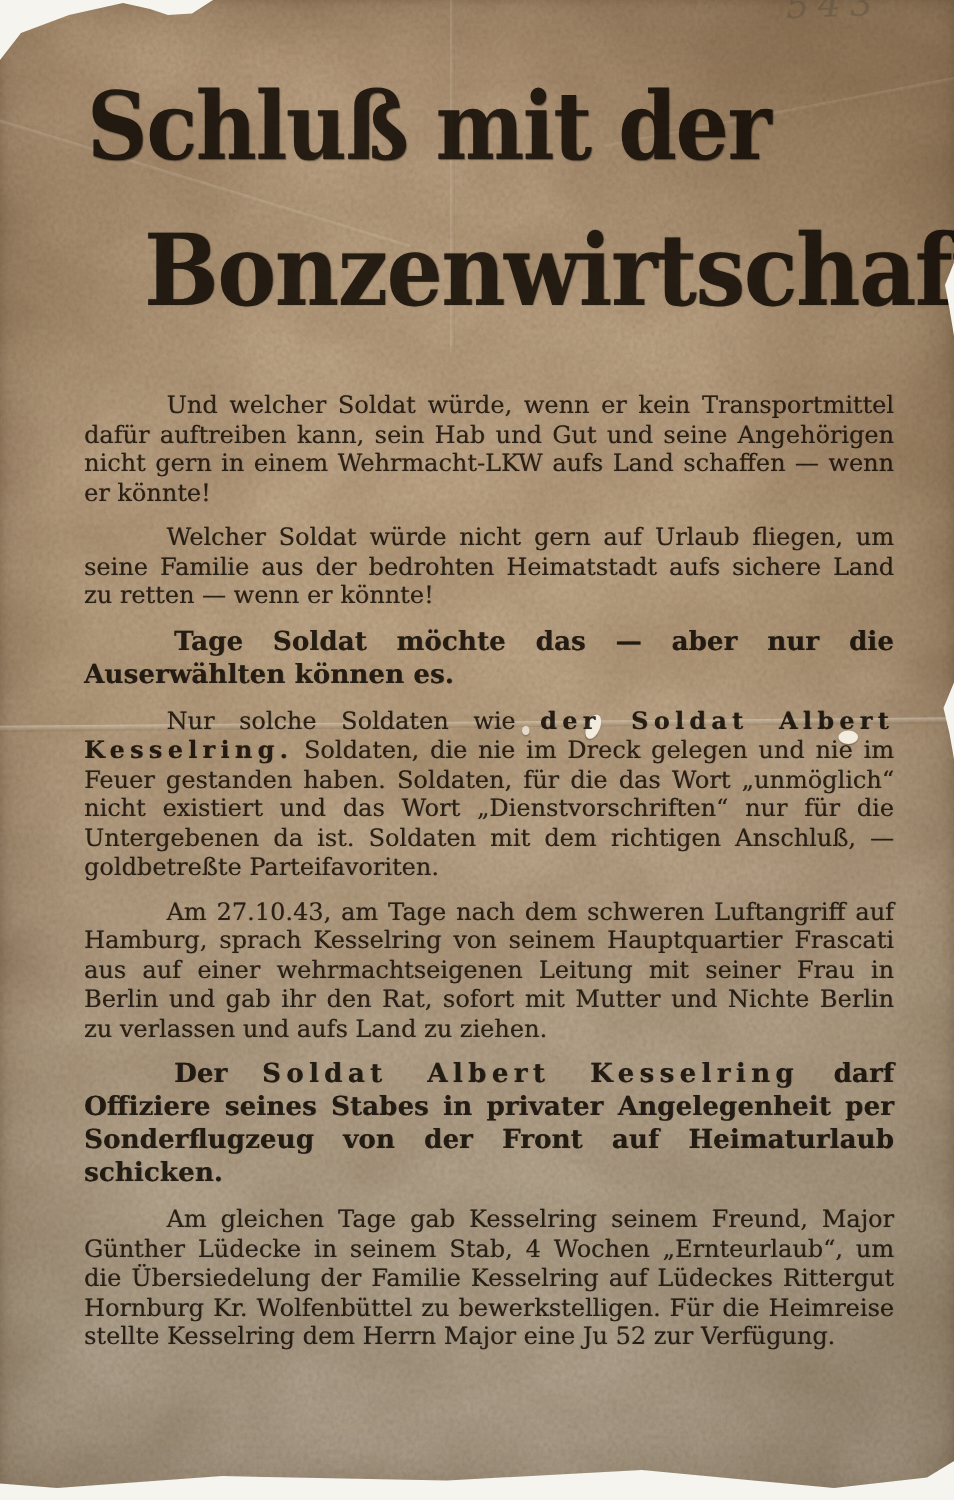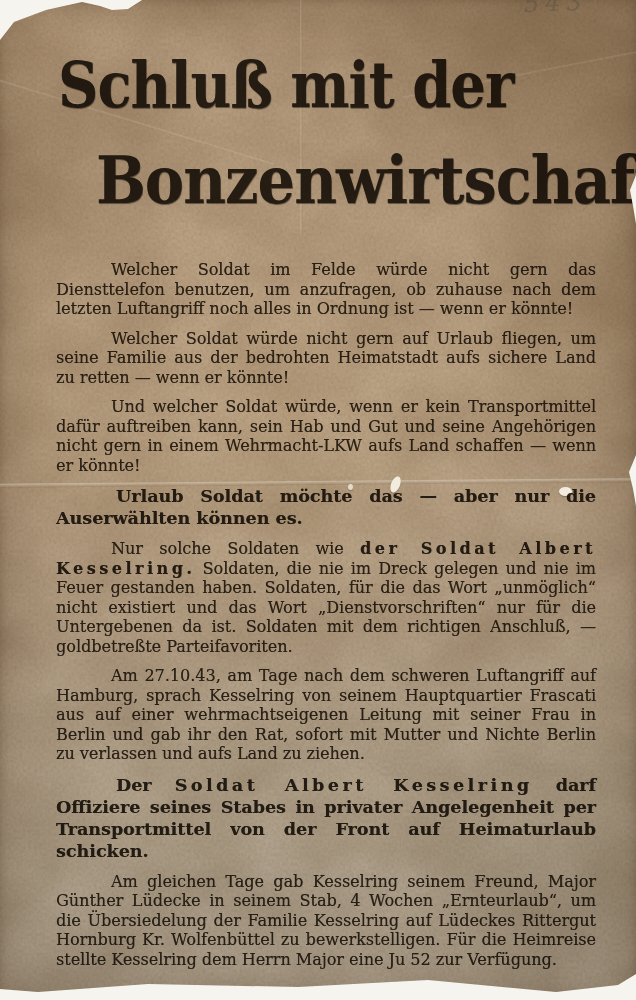--- a/index.html
+++ b/index.html
@@ -100,25 +100,24 @@
     <div class="chip chip3"></div>
 
     <div class="corner-marking">543</div>
 
     <div class="content">
       <div class="title">
         <div class="title-1">Schluß mit der</div>
         <div class="title-2">Bonzenwirtschaft!</div>
       </div>
       <div class="body-block">
-          <p class="para"><span class="">Welcher Soldat im Felde würde nicht gern das Diensttelefon benutzen, um anzufragen, ob zuhause nach dem letzten Luftangriff noch alles in Ordnung ist — wenn er könnte!</span></p>
+          <p class="para"><span class="">Und welcher Soldat würde, wenn er kein Transportmittel dafür auftreiben kann, sein Hab und Gut und seine Angehörigen nicht gern in einem Wehrmacht-LKW aufs Land schaffen — wenn er könnte!</span></p>
           <p class="para"><span class="">Welcher Soldat würde nicht gern auf Urlaub fliegen, um seine Familie aus der bedrohten Heimatstadt aufs sichere Land zu retten — wenn er könnte!</span></p>
-          <p class="para"><span class="">Und welcher Soldat würde, wenn er kein Transportmittel dafür auftreiben kann, sein Hab und Gut und seine Angehörigen nicht gern in einem Wehrmacht-LKW aufs Land schaffen — wenn er könnte!</span></p>
-          <p class="para para-bold"><span class="">Urlaub Soldat möchte das — aber nur die Auserwählten können es.</span></p>
+          <p class="para para-bold"><span class="">Tage Soldat möchte das — aber nur die Auserwählten können es.</span></p>
           <p class="para"><span class="">Nur solche Soldaten wie </span><span class="seg-bold seg-spaced">der Soldat Albert Kesselring.</span><span class=""> Soldaten, die nie im Dreck gelegen und nie im Feuer gestanden haben. Soldaten, für die das Wort „unmöglich“ nicht existiert und das Wort „Dienstvorschriften“ nur für die Untergebenen da ist. Soldaten mit dem richtigen Anschluß, — goldbetreßte Parteifavoriten.</span></p>
           <p class="para"><span class="">Am 27.10.43, am Tage nach dem schweren Luftangriff auf Hamburg, sprach Kesselring von seinem Hauptquartier Frascati aus auf einer wehrmachtseigenen Leitung mit seiner Frau in Berlin und gab ihr den Rat, sofort mit Mutter und Nichte Berlin zu verlassen und aufs Land zu ziehen.</span></p>
-          <p class="para para-bold"><span class="">Der </span><span class="seg-spaced">Soldat Albert Kesselring</span><span class=""> darf Offiziere seines Stabes in privater Angelegenheit per Transportmittel von der Front auf Heimaturlaub schicken.</span></p>
+          <p class="para para-bold"><span class="">Der </span><span class="seg-spaced">Soldat Albert Kesselring</span><span class=""> darf Offiziere seines Stabes in privater Angelegenheit per Sonderflugzeug von der Front auf Heimaturlaub schicken.</span></p>
           <p class="para"><span class="">Am gleichen Tage gab Kesselring seinem Freund, Major Günther Lüdecke in seinem Stab, 4 Wochen „Ernteurlaub“, um die Übersiedelung der Familie Kesselring auf Lüdeckes Rittergut Hornburg Kr. Wolfenbüttel zu bewerkstelligen. Für die Heimreise stellte Kesselring dem Herrn Major eine Ju 52 zur Verfügung.</span></p>
         </div>
     </div>
 
   </div>
 </div>
 
 </body></html>

